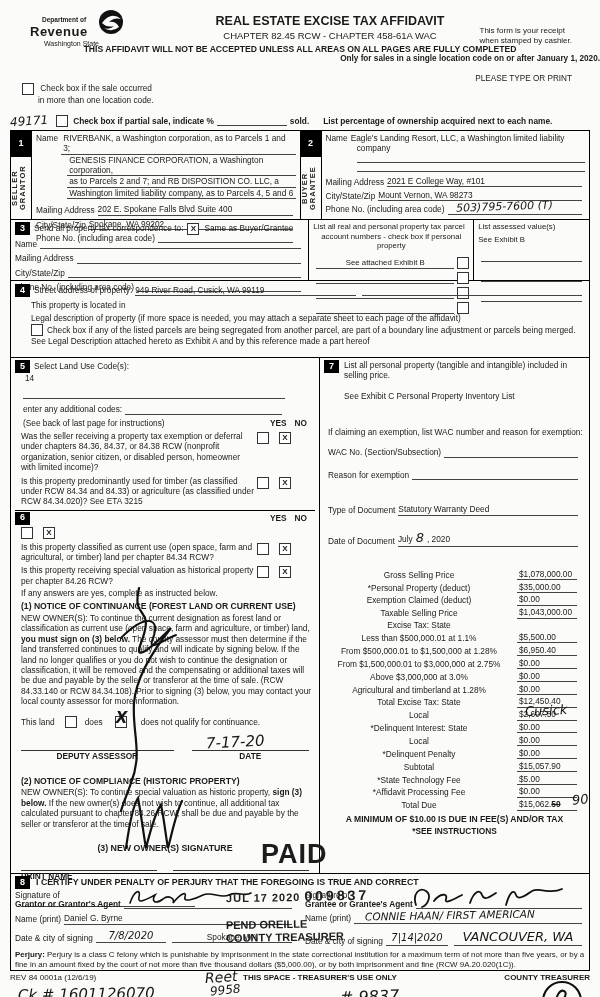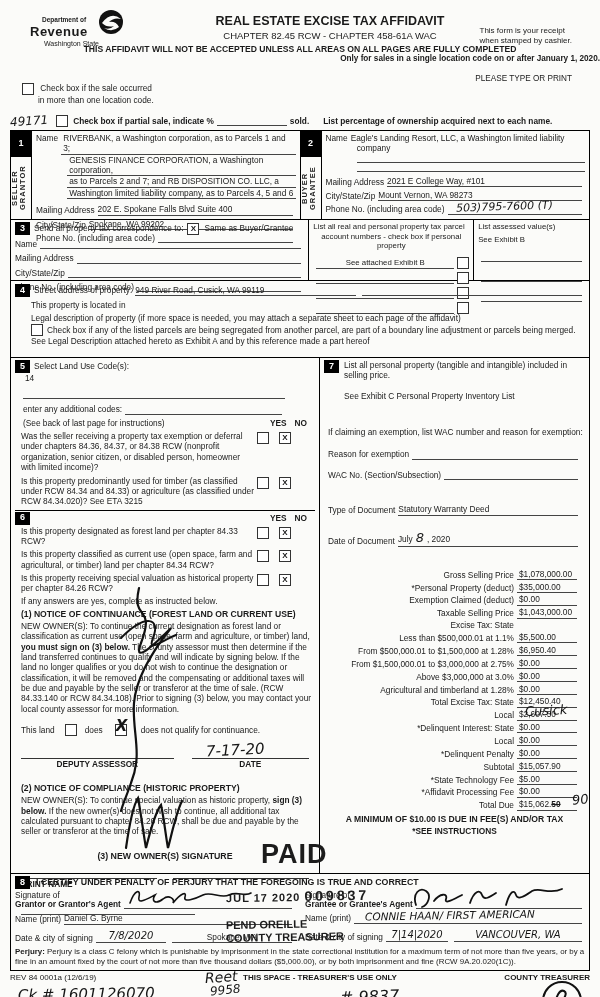--- a/index.html
+++ b/index.html
@@ -14,21 +14,21 @@
   .numbox{display:inline-flex;align-items:center;justify-content:center;background:#000;color:#fff;
           font-weight:bold;width:15px;height:13px;font-size:9px}
   .hw{font-family:"DejaVu Sans",sans-serif;font-style:italic;color:#161616;font-size:10px;white-space:nowrap}
   .stamp{position:absolute;font-weight:bold;color:#1c1c1c;white-space:nowrap}
   .vlab{writing-mode:vertical-rl;transform:rotate(180deg);font-weight:bold;font-size:7.5px;
         letter-spacing:1px;text-align:center;line-height:1.1}
   .qrow{display:flex;margin:3px 0 2px 6px}
   .qtext{width:236px}
   .qboxes{width:34px;display:flex;justify-content:space-between;padding-top:1px}
   .mrow{display:flex;align-items:flex-end;margin:1.5px 8px 1.5px 0}
-  .mlbl{width:190px;text-align:right;padding-right:3px}
+  .mlbl{width:190px;text-align:center;padding-right:3px}
   .mval{flex:1;border-bottom:1px solid #444;padding:0 2px;min-height:9px}
   .nol{border-bottom:none}
   svg.scrib{position:absolute;pointer-events:none}
   .sideband{display:flex;flex-direction:column;width:20px;border-right:1px solid #000}
 </style>
 </head>
 <body>
 
 <div class="page">
 
@@ -244,21 +244,20 @@
             <span class="cb">X</span>
           </div>
       </div>
       <div class="row" style="border-top:1.5px solid #000;margin-top:3px;padding-top:1px;align-items:center">
         <span class="numbox">6</span>
         <span style="flex:1"></span>
         <span class="b" style="margin-right:8px">YES</span>
         <span class="b" style="margin-right:8px">NO</span>
       </div>
       <div class="qrow" style="margin-top:1px">
-        <div class="qtext">Is this property designated as forest land per chapter 84.33 RCW?</div>
         <div class="qboxes">
             <span class="cb"></span>
             <span class="cb">X</span>
           </div>
       </div>
       <div class="qrow">
         <div class="qtext">Is this property classified as current use (open space, farm and agricultural, or timber) land per chapter 84.34 RCW?</div>
         <div class="qboxes">
             <span class="cb"></span>
             <span class="cb">X</span>
@@ -319,26 +318,26 @@
       <div class="stamp" style="left:250px;top:480px;font-size:27px;letter-spacing:1px;font-family:'Liberation Sans',sans-serif">PAID</div>
     </div>
 
     <div style="flex:1;padding:2px 4px;position:relative">
       <div style="display:flex">
         <span class="numbox">7</span>
         <span style="margin-left:5px;width:230px">List all personal property (tangible and intangible) included in selling price.</span>
       </div>
       <div style="margin:10px 0 0 20px">See Exhibit C Personal Property Inventory List</div>
       <div style="margin:26px 0 0 4px">If claiming an exemption, list WAC number and reason for exemption:</div>
+      <div class="row" style="margin:10px 4px 0 4px">
+          <span>WAC No. (Section/Subsection)</span>
+          <span class="fill"></span>
+        </div>
       <div class="row" style="margin:12px 4px 0 4px">
           <span>Reason for exemption</span>
-          <span class="fill"></span>
-        </div>
-      <div class="row" style="margin:10px 4px 0 4px">
-          <span>WAC No. (Section/Subsection)</span>
           <span class="fill"></span>
         </div>
       <div class="row" style="margin:24px 4px 0 4px">
           <span>Type of Document</span>
           <span class="fill" style="text-align:left">Statutory Warranty Deed</span>
         </div>
       <div class="row" style="margin:14px 4px 12px 4px;position:relative">
         <span>Date of Document</span>
         <span class="fill" style="text-align:left"><span>July</span><span class="hw" style="font-size:13px;margin:0 3px">8</span><span>, 2020</span></span>
       </div>
@@ -463,21 +462,21 @@
           </svg>
         </div>
         <div class="row" style="margin-top:4px;position:relative">
           <span>Name (print)</span>
           <span class="fill"></span>
           <span class="hw" style="position:absolute;left:60px;top:-4px;font-size:10.5px;transform:rotate(-1deg)">CONNIE HAAN/ FIRST AMERICAN</span>
         </div>
         <div class="row" style="margin-top:5px">
           <span>Date &amp; city of signing</span>
           <span class="fill" style="max-width:62px;text-align:center"><span class="hw">7|14|2020</span></span>
-          <span class="fill" style="text-align:center"><span class="hw" style="font-size:10px">VANCOUVER, WA</span></span>
+          <span class="fill" style="text-align:center"><span class="hw" style="font-size:13px">VANCOUVER, WA</span></span>
         </div>
       </div>
     </div>
     <p style="margin:4px 0 0 0;font-size:7.9px">
       <span class="b">Perjury:</span> <span>Perjury is a class C felony which is punishable by imprisonment in the state correctional institution for a maximum term of not more than five years, or by a fine in an amount fixed by the court of not more than five thousand dollars ($5,000.00), or by both imprisonment and fine (RCW 9A.20.020(1C)).</span>
     </p>
 
     <div class="stamp" style="left:215px;top:14px;font-size:11px;letter-spacing:1px;transform:rotate(-1deg)">
       <span>JUL 17 2020</span>&nbsp;<span style="font-size:14px;letter-spacing:3px">009837</span>
     </div>

